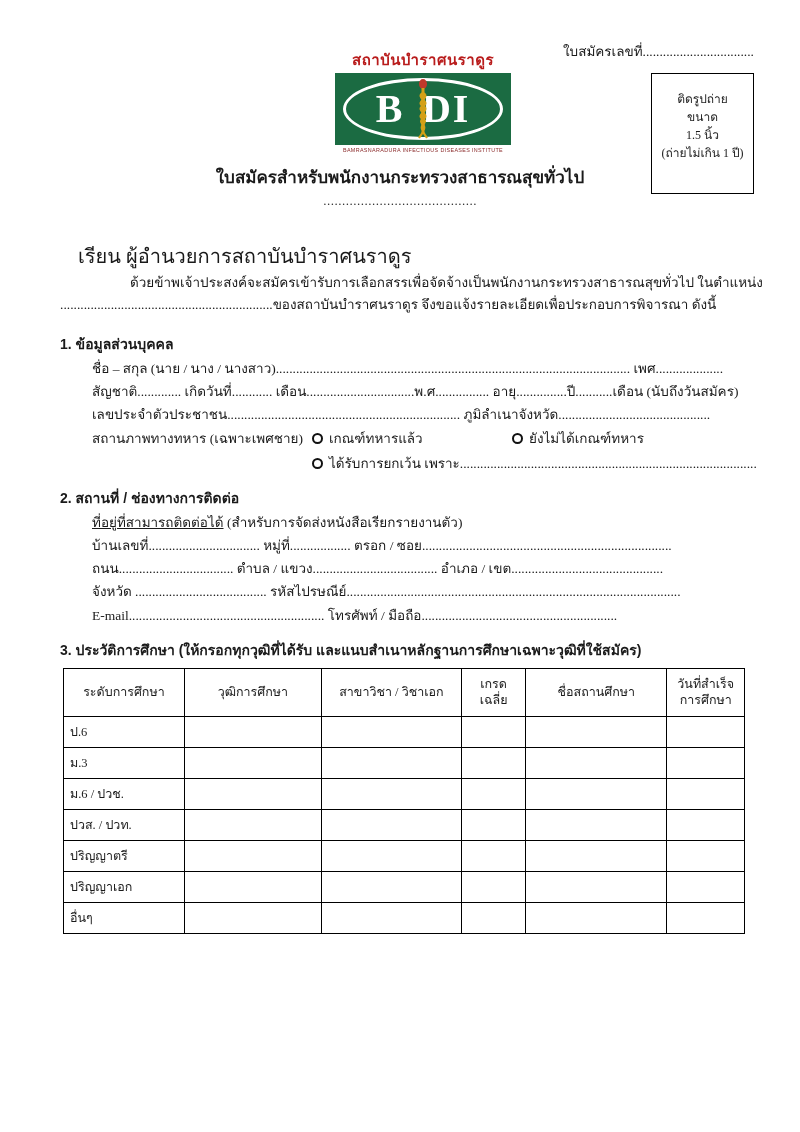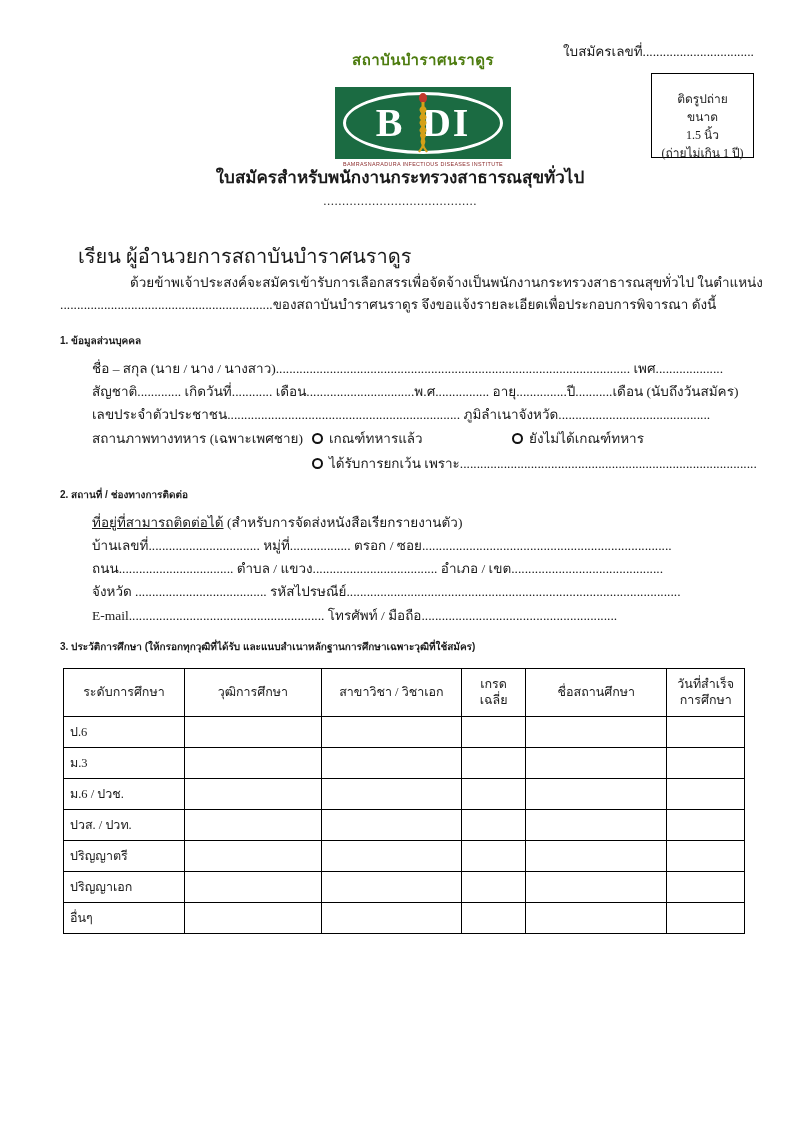--- a/index.html
+++ b/index.html
@@ -14,37 +14,37 @@
   }
   .page { position:relative; width:800px; height:1132px; padding:0; }
 
   
   .app-no {
     position:absolute; left:563px; top:40px;
     font-size:13.5px; white-space:nowrap;
   }
   .photo-box {
     position:absolute; left:651px; top:73px;
-    width:103px; height:85px;
+    width:103px; height:121px;
     border:1.6px solid #000;
     display:flex; flex-direction:column;
     align-items:center; justify-content:flex-start;
     padding-top:16px;
     font-size:12px; line-height:1.5;
   }
   .photo-box div { white-space:nowrap; }
 
   
   .logo-wrap {
     position:absolute; left:335px; top:48px;
     width:176px; text-align:center;
   }
   .logo-thai {
-    font-size:15px; color:#4d7c0f; font-weight:bold;
-    letter-spacing:.5px; margin-bottom:15px;
+    font-size:15px; color:#b91c1c; font-weight:bold;
+    letter-spacing:.5px; margin-bottom:1px;
     font-family:"Liberation Sans", sans-serif;
   }
   .logo-block {
     position:relative; width:176px; height:72px;
     background:#1b6b42; overflow:hidden;
   }
   .logo-oval {
     position:absolute; left:8px; top:5px;
     width:160px; height:62px;
     border:3px solid #ffffff; border-radius:50%;
@@ -76,21 +76,21 @@
     text-align:center; font-size:13px; color:#333;
     letter-spacing:.5px;
   }
 
   
   .salutation { position:absolute; left:78px; top:240px; font-size:20px; }
   .intro-1 { position:absolute; left:130px; top:271px; font-size:13.5px; white-space:nowrap; }
   .intro-2 { position:absolute; left:60px; top:293px; font-size:13.5px; white-space:nowrap; }
 
   .sec-head {
-    position:absolute; font-size:10px; font-weight:bold;
+    position:absolute; font-size:14px; font-weight:bold;
     font-family:"Liberation Sans", sans-serif; white-space:nowrap;
   }
   .line { position:absolute; font-size:13.5px; white-space:nowrap; }
   .sub-underline { text-decoration:underline; }
 
   .radio {
     display:inline-block; width:11px; height:11px;
     border:2.4px solid #111; border-radius:50%;
     vertical-align:-1px; margin-right:6px;
   }

